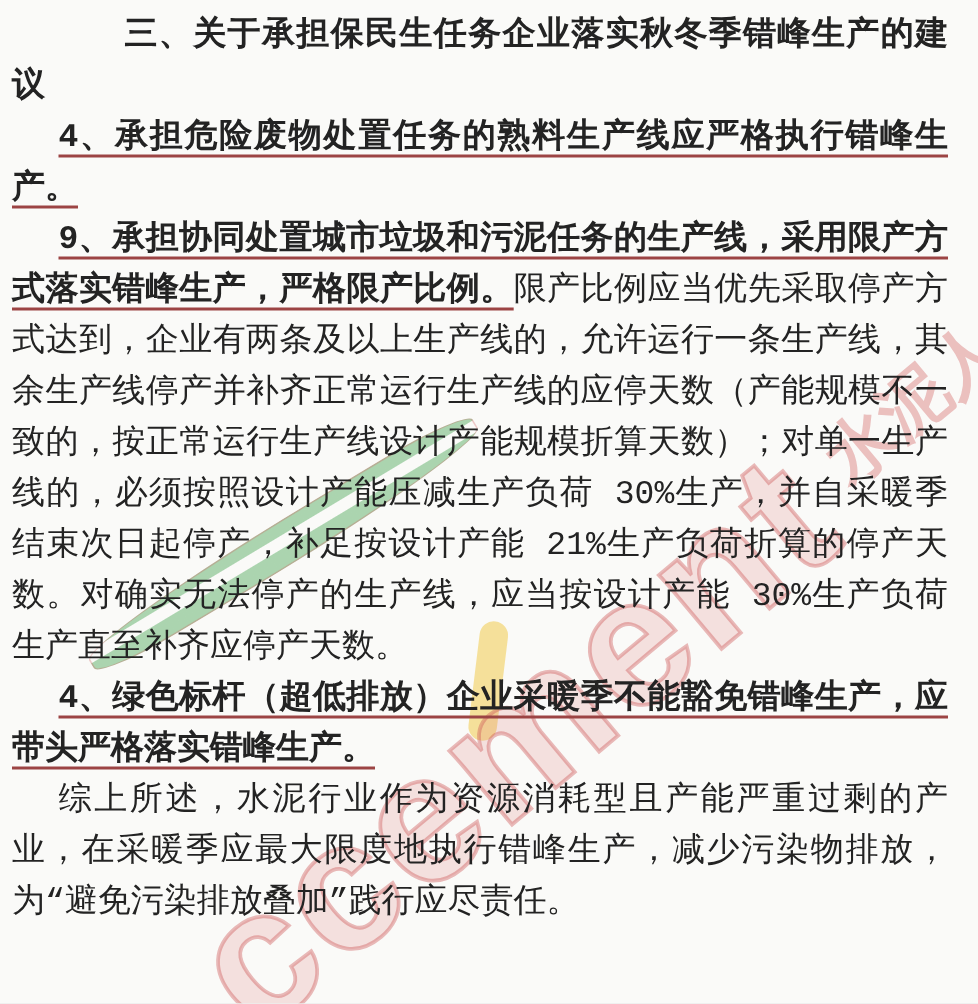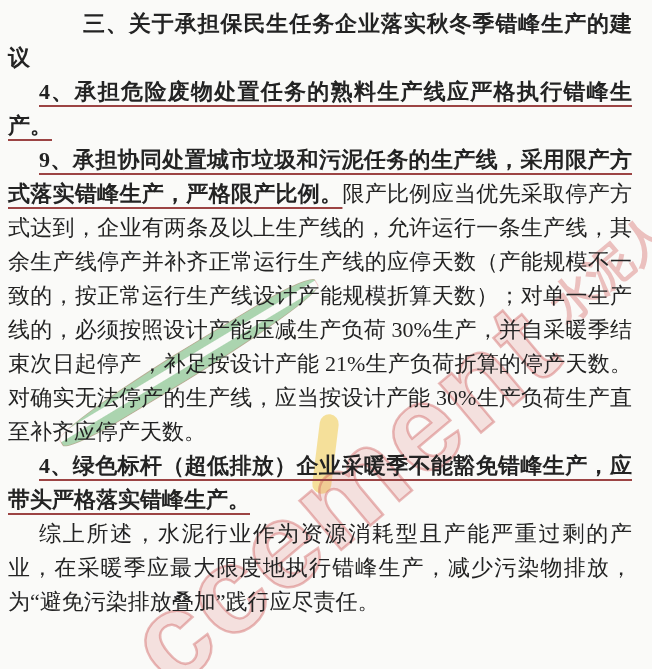--- a/index.html
+++ b/index.html
@@ -64,20 +64,21 @@
 
   
   .doc {
     position: relative;
     z-index: 1;
     padding: 7px 20px 0 8px;
     font-size: 22px;
     line-height: 34px;
     color: #232323;
     text-align: justify;
+    font-family: Liberation Mono, monospace;
   }
   .doc p { margin: 0; }
   .title {
     font-weight: bold;
     text-indent: 75px;
   }
   .para { text-indent: 31px; }
   .b { font-weight: bold; }
   .u {
     text-decoration: underline;

